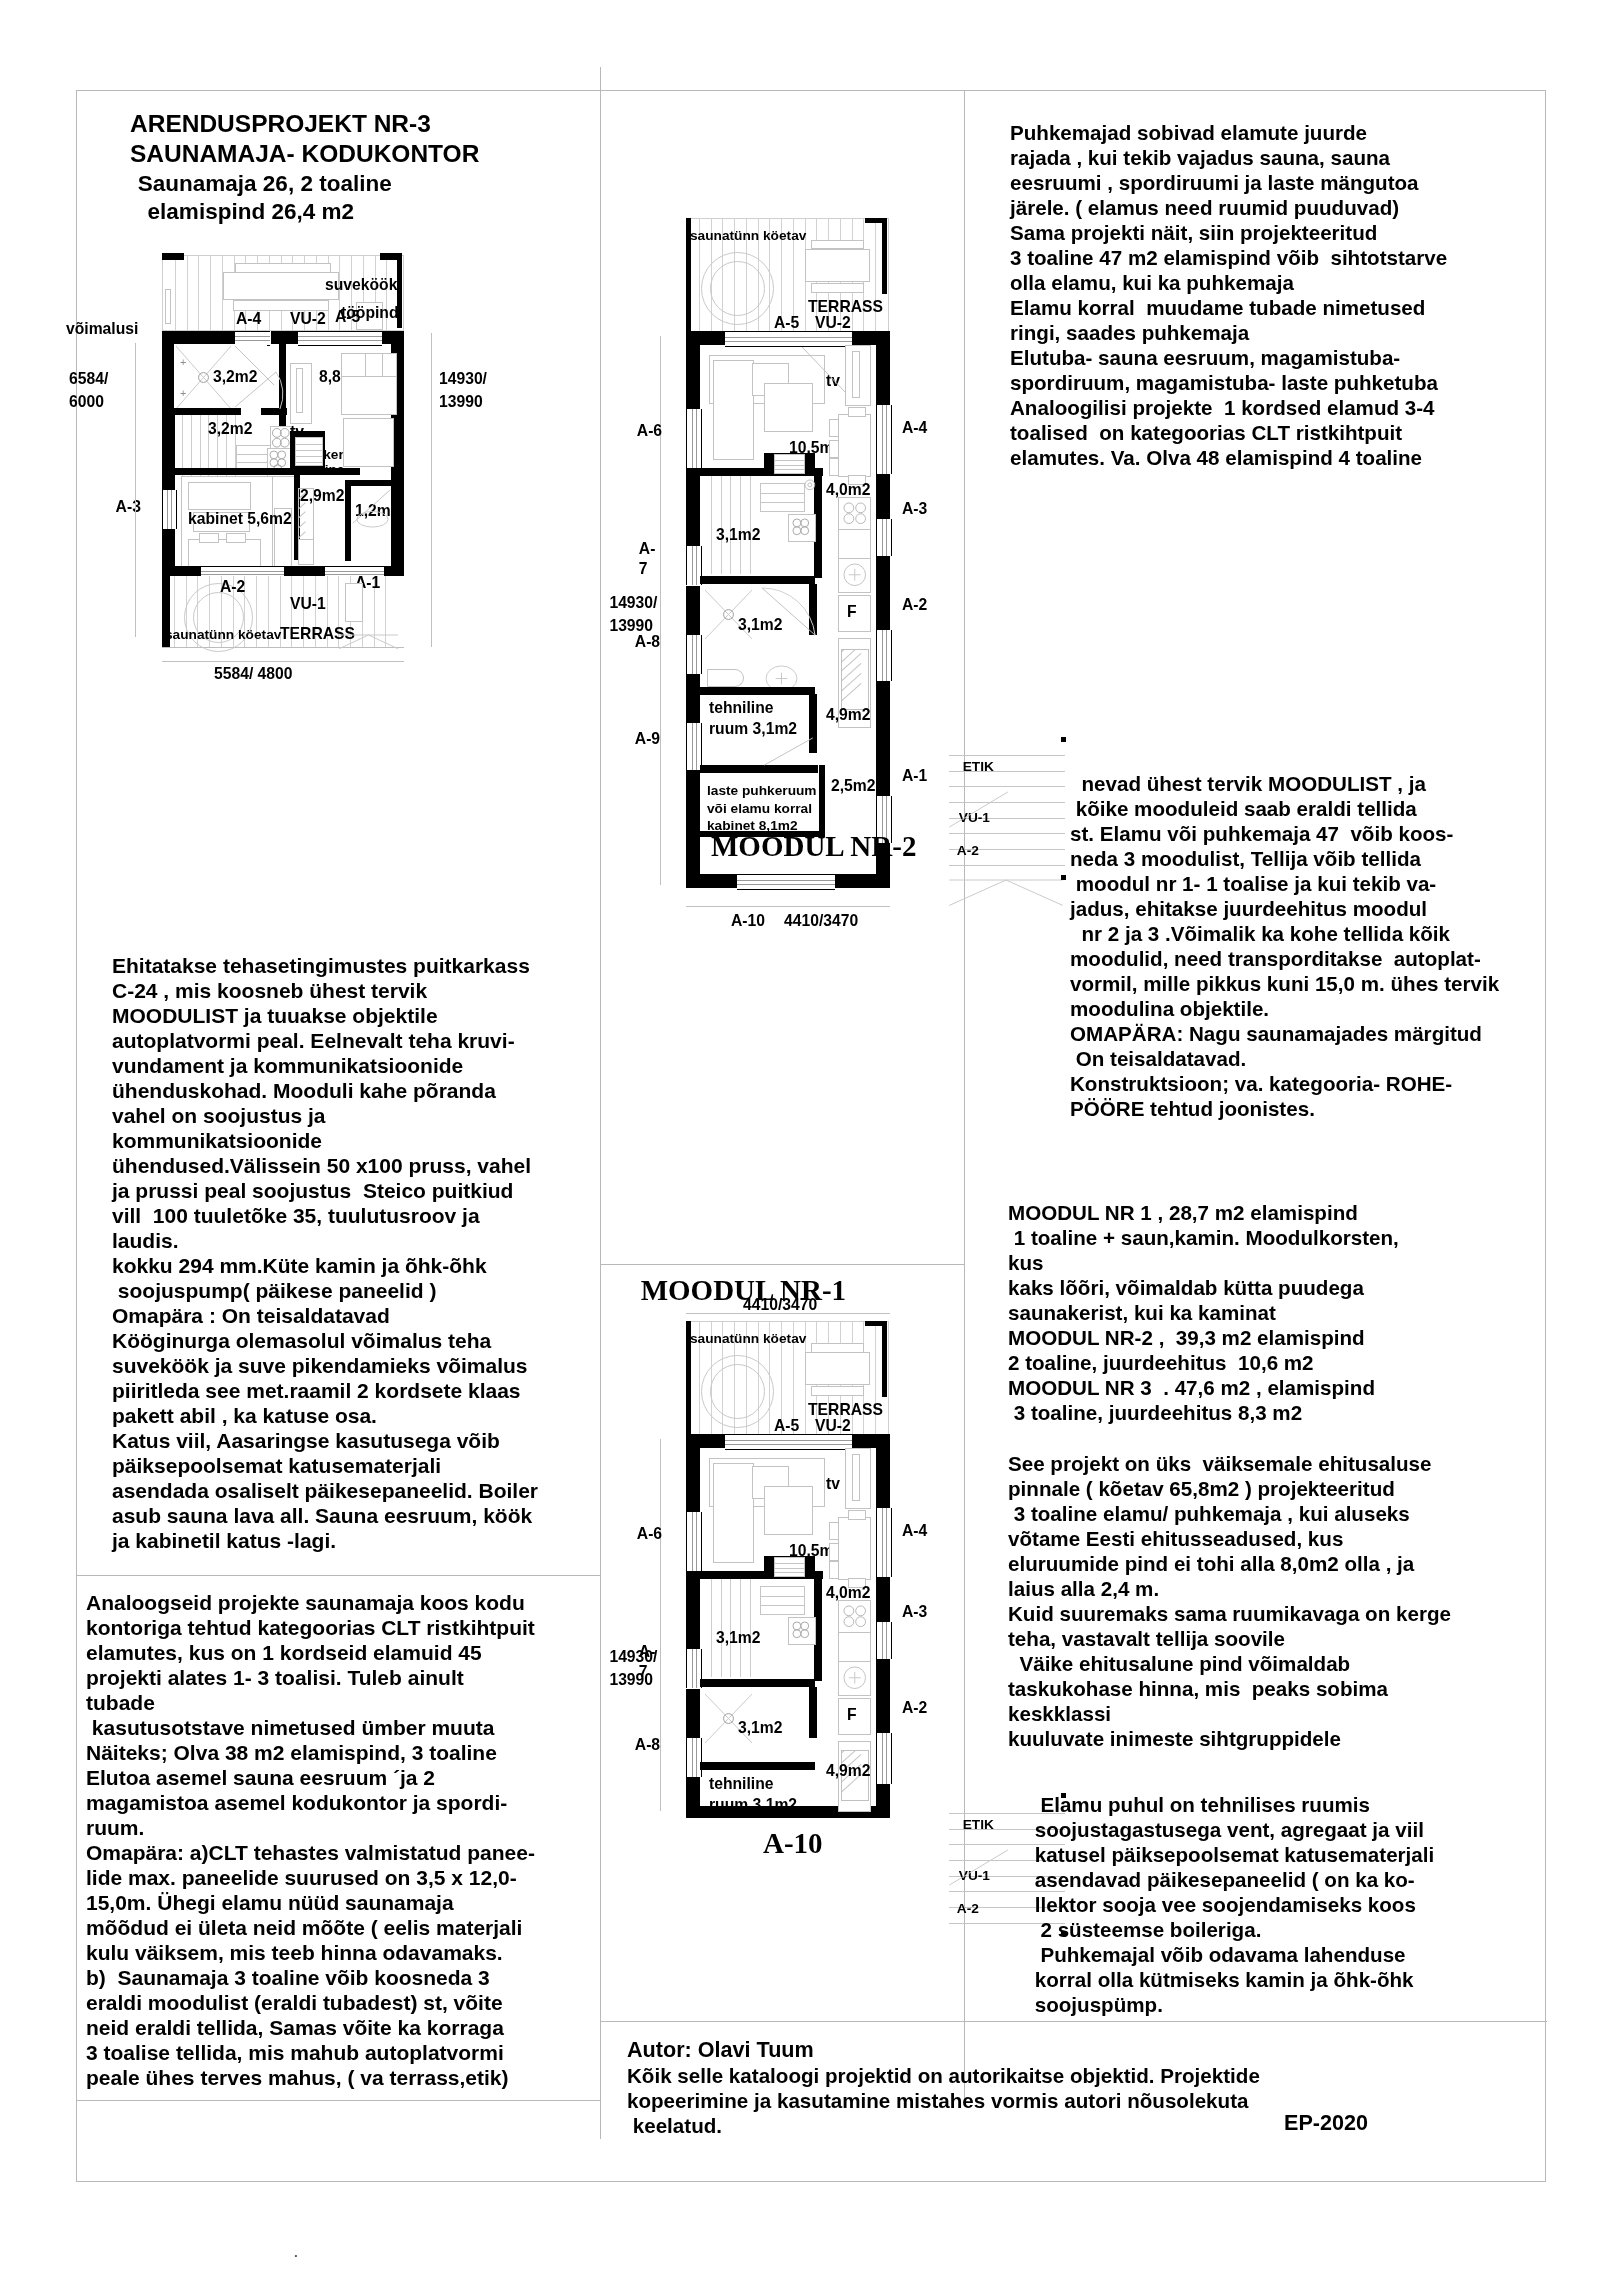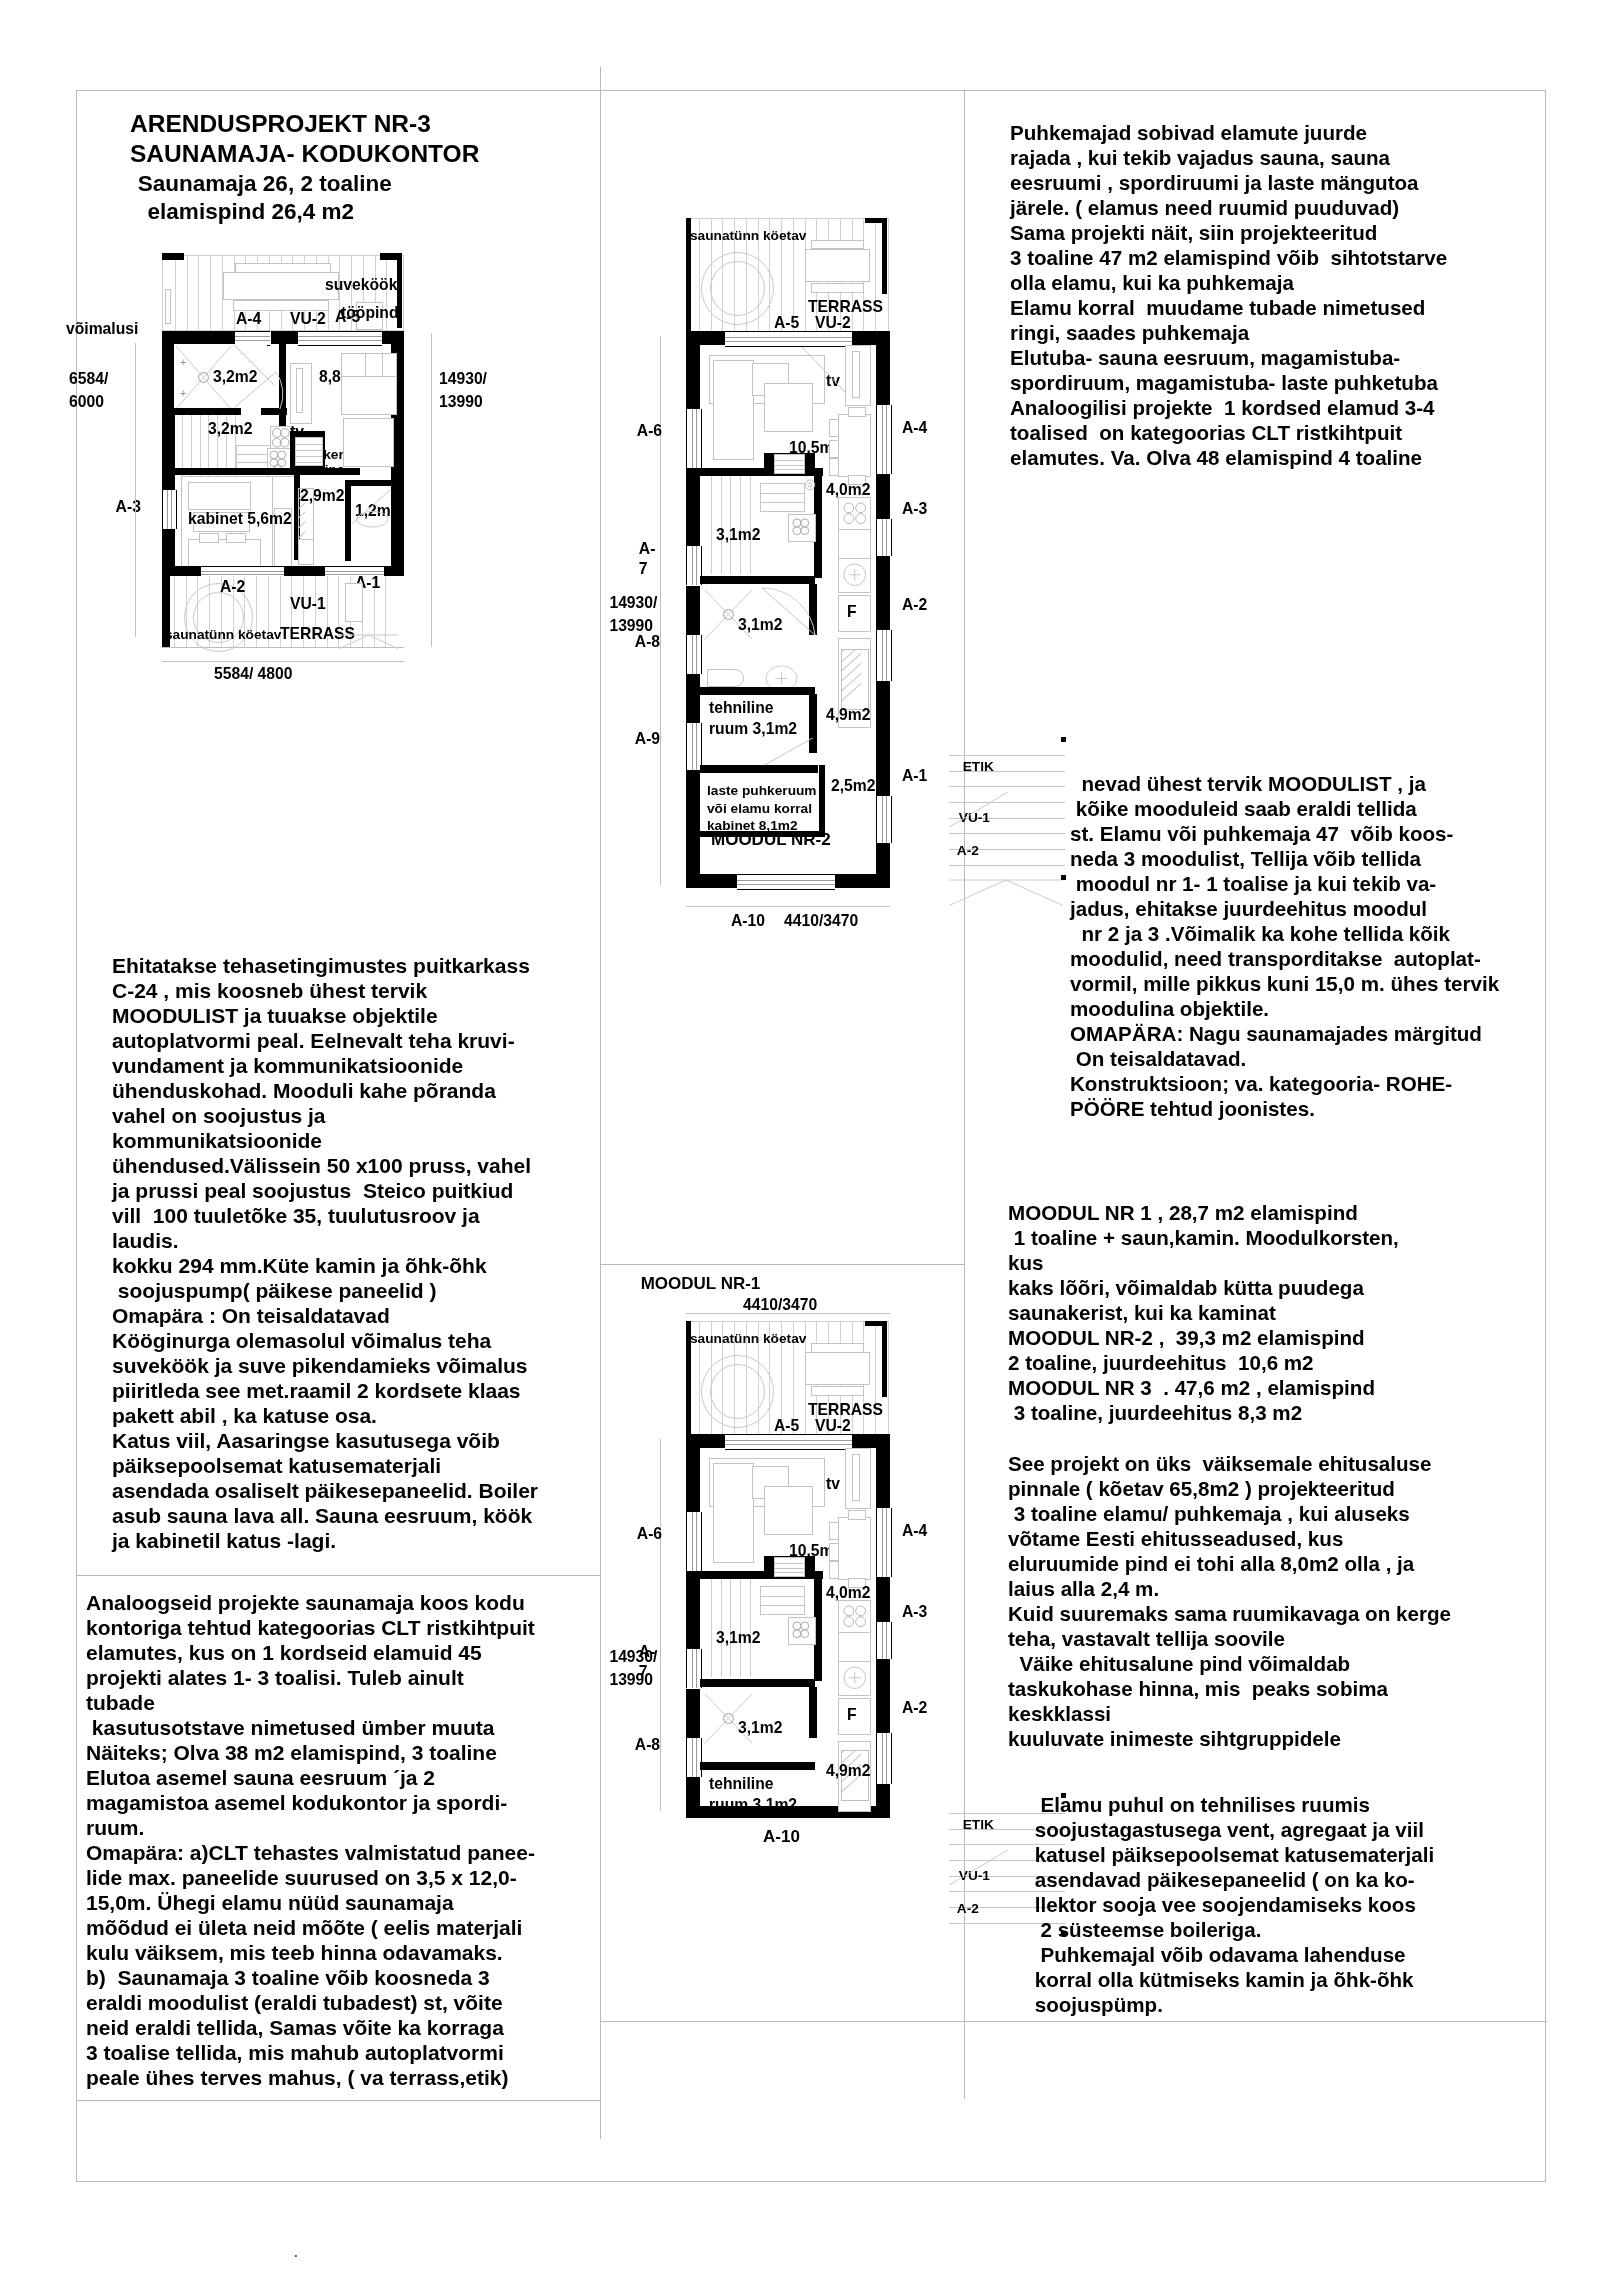--- a/index.html
+++ b/index.html
@@ -12,21 +12,21 @@
 
   .vline{position:absolute;width:0;border-left:1px solid #b8b8b8;}
   .hline{position:absolute;height:0;border-top:1px solid #b8b8b8;}
   .h1{font-size:24.5px;font-weight:bold;}
   .h2{font-size:22.5px;font-weight:bold;}
   .body-txt{font-size:21px;font-weight:bold;line-height:25px;white-space:pre-wrap;}
   .body-txt2{font-size:20.6px;font-weight:bold;line-height:25px;white-space:pre-wrap;}
 
   .lbl{position:absolute;font-size:15.7px;font-weight:bold;white-space:nowrap;}
   .lbl-sm{position:absolute;font-size:13.7px;font-weight:bold;white-space:nowrap;}
-  .lbl-big{position:absolute;font-size:17px;font-weight:bold;white-space:nowrap;}
+  .lbl-big{position:absolute;font-size:29px;font-weight:bold;white-space:nowrap;font-family:Liberation Serif, serif;}
 
   
   .plan{position:absolute;}
   .wall{position:absolute;background:#000;}
   .room{position:absolute;border:1px solid #cfcfcf;background:#fff;}
   .deck{position:absolute;background:#fff;overflow:hidden;}
   .deck i{position:absolute;top:0;bottom:0;width:0;border-left:1px solid #d2d2d2;}
   .win{position:absolute;background:#fff;border-top:1px solid #000;border-bottom:1px solid #000;}
   .win::before,.win::after{content:"";position:absolute;left:0;right:0;height:0;border-top:1px solid #9a9a9a;}
   .win::before{top:33%}.win::after{top:66%}
@@ -767,16 +767,23 @@
  <div class="body-txt2" style="position:absolute;left:1029px;top:1792px;width:519px;">  Elamu puhul on tehnilises ruumis
  soojustagastusega vent, agregaat ja viil
  katusel päiksepoolsemat katusematerjali
  asendavad päikesepaneelid ( on ka ko-
  llektor sooja vee soojendamiseks koos
   2 süsteemse boileriga.
   Puhkemajal võib odavama lahenduse
  korral olla kütmiseks kamin ja õhk-õhk
  soojuspümp.</div>
 
+ <div class="plan" style="left:627px;top:2037px;width:921px;">
+   <div class="body-txt2" style="font-size:21.6px;">Autor: Olavi Tuum</div>
+   <div class="body-txt2" style="font-size:20.6px;margin-top:1px;">Kõik selle kataloogi projektid on autorikaitse objektid. Projektide
+kopeerimine ja kasutamine mistahes vormis autori nõusolekuta
+ keelatud.</div>
+   <div class="body-txt2" style="position:absolute;left:657px;top:73px;font-size:21.6px;">EP-2020</div>
+ </div>
 
  <div class="lbl-sm" style="left:294px;top:2245px;color:#555;">.</div>
 </div>
 
 
 </body></html>

